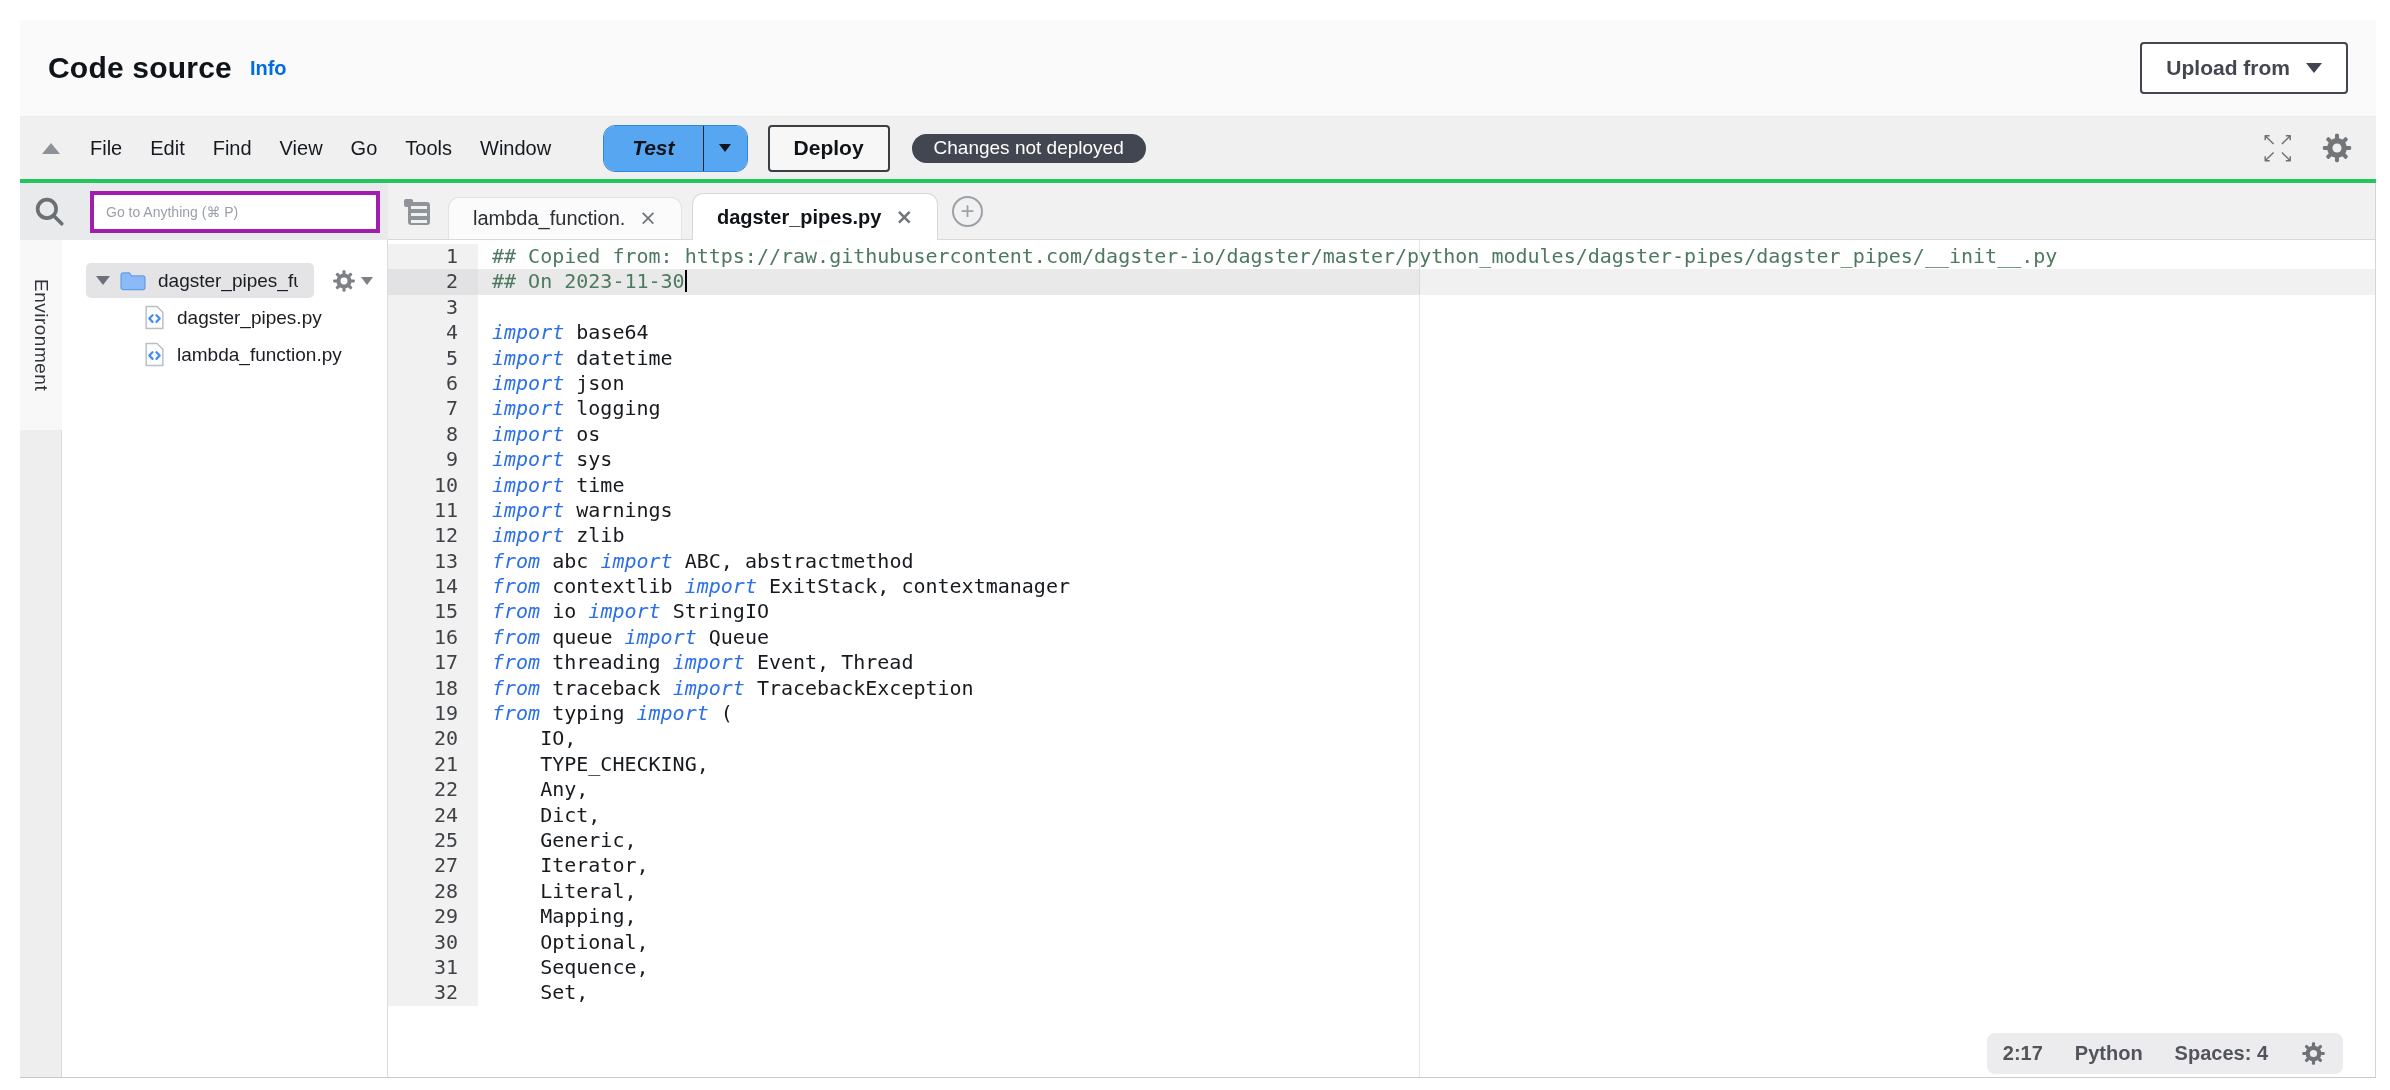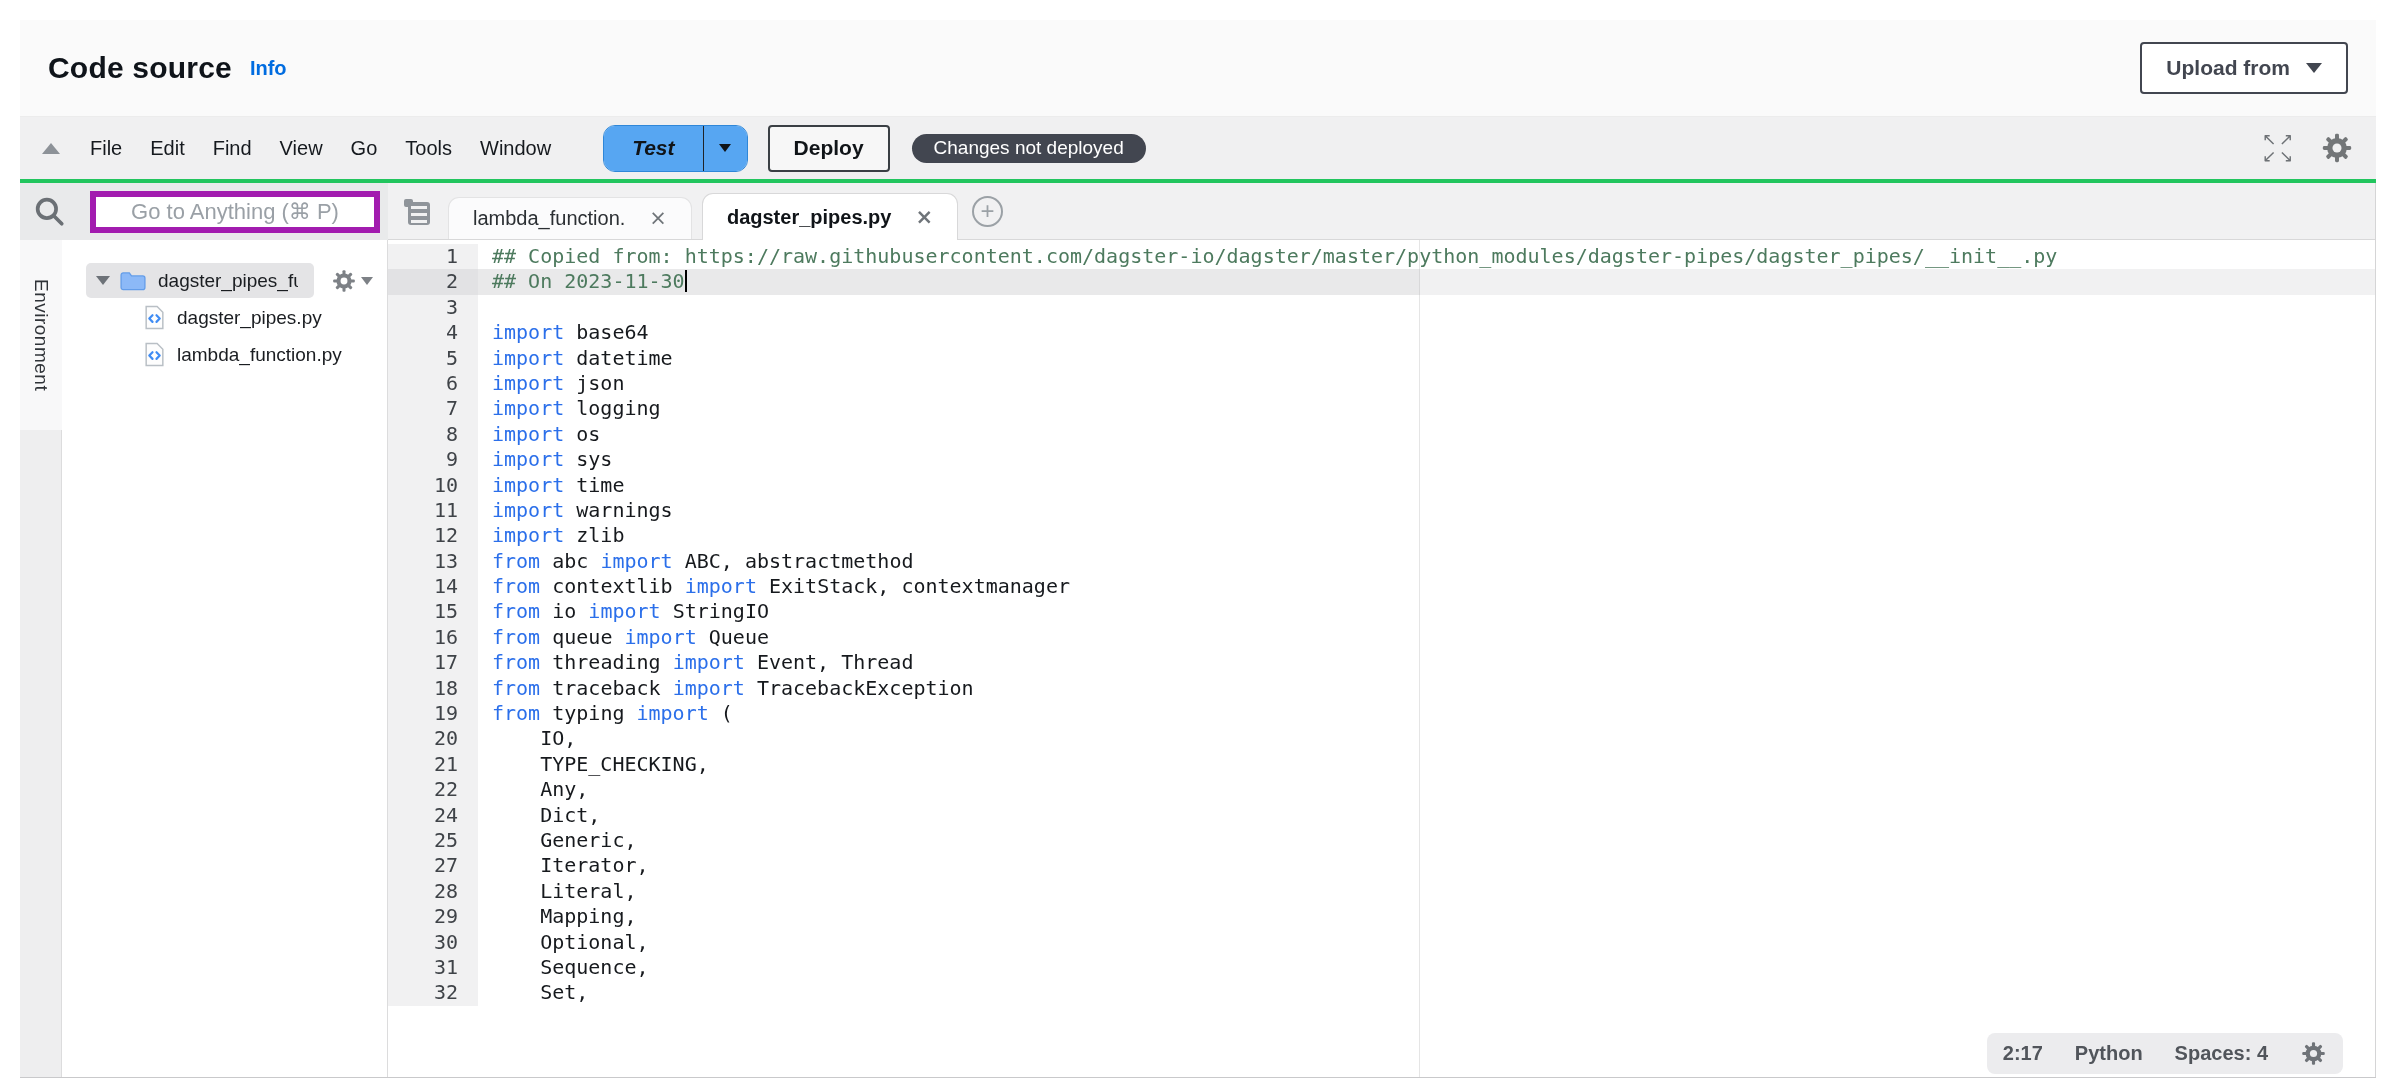--- a/index.html
+++ b/index.html
@@ -48,22 +48,22 @@
   .gear { cursor:pointer; }
 
   
   .workbench { position:absolute; left:0; top:163px; width:2356px; height:895px; border-bottom:1px solid #c9c9cb; }
 
   
   .search-row { position:absolute; left:0; top:0; width:368px; height:57px; background:#e9eaeb; }
   .search-icon { position:absolute; left:12px; top:11px; }
   .goto-input {
     position:absolute; left:70px; top:8px; width:290px; height:42px;
-    border:6px solid #a21caf; background:#fff; font-size:22px; padding:0 12px;
-    font-family:"Liberation Sans","DejaVu Sans",sans-serif; color:#333; outline:none;text-align:center;
+    border:4px solid #a21caf; background:#fff; font-size:14px; padding:0 12px;
+    font-family:"Liberation Sans","DejaVu Sans",sans-serif; color:#333; outline:none;
   }
   .goto-input::placeholder { color:#9aa0a6; }
   .dock-strip { position:absolute; left:0; top:57px; width:42px; bottom:0; background:#eeeeef; border-right:1px solid #dcdcdd; }
   .env-tab { position:absolute; left:0; top:0; width:42px; height:190px; background:#f8f8f9; display:flex; align-items:center; justify-content:center; cursor:pointer; }
   .env-label { writing-mode:vertical-rl; font-size:19px; color:#2f3338; letter-spacing:0.5px; }
   .tree { position:absolute; left:42px; top:57px; width:326px; bottom:0; background:#fff; border-right:1px solid #dcdcdd; padding-top:22px; }
   .tree-row { position:relative; height:37px; display:flex; align-items:center; font-size:19px; color:#1a1d21; cursor:pointer; }
   .folder-row .sel-bg { position:absolute; left:24px; top:1px; width:228px; height:35px; background:#e4e4e6; border-radius:5px; }
   .folder-row > * { position:relative; }
   .tree-caret { margin-left:34px; width:0; height:0; border-left:7px solid transparent; border-right:7px solid transparent; border-top:9px solid #6d7278; }
@@ -73,35 +73,35 @@
   .file-row .file-icon { margin-left:82px; }
   .file-row .file-label { margin-left:12px; }
 
   
   .editor { position:absolute; left:368px; top:0; right:0; bottom:0; border-right:1px solid #d5d5d6; }
   .tabbar { position:absolute; left:0; top:0; right:0; height:57px; background:#f1f1f2; border-bottom:1px solid #d8d8d9; display:flex; align-items:flex-end; padding-left:14px; }
   .tablist-icon { position:relative; width:26px; height:26px; margin:0 18px 14px 2px; cursor:pointer; }
   .tablist-icon .pg { position:absolute; right:0; top:3px; width:22px; height:23px; background:#8f949a; border-radius:3px; }
   .tablist-icon .pg i { display:block; height:3px; background:#f1f1f2; margin:4px 3px 0 3px; }
   .tablist-icon .nub { position:absolute; left:0; top:0; width:9px; height:8px; background:#8f949a; border-radius:2px; }
-  .tab { display:flex; align-items:center; gap:24px; padding:0 24px; font-size:20px; border-top-left-radius:11px; border-top-right-radius:11px; cursor:pointer; }
+  .tab { display:flex; align-items:center; gap:14px; padding:0 24px; font-size:20px; border-top-left-radius:11px; border-top-right-radius:11px; cursor:pointer; }
   .tab.inactive { background:#fbfbfc; border:1px solid #e3e3e4; border-bottom:none; height:42px; color:#2b2f33; margin-right:10px; }
   .tab.active { background:#ffffff; border:1px solid #d8d8d9; border-bottom:none; height:47px; font-weight:bold; color:#101418; margin-bottom:-1px; }
   .close-icon { color:#6f7479; font-size:21px; line-height:1; cursor:pointer; font-family:"DejaVu Sans",sans-serif; }
   .plus-btn { width:31px; height:31px; border:2px solid #9ba1a6; border-radius:50%; color:#9ba1a6; font-size:24px; line-height:26px; text-align:center; margin:0 0 12px 14px; cursor:pointer; }
 
   .codearea { position:absolute; left:0; top:57px; right:0; bottom:0; overflow:hidden; background:#fff; padding-top:4px; }
   .ruler { position:absolute; left:1031px; top:0; bottom:0; width:1px; background:rgba(0,0,0,0.10); z-index:4; pointer-events:none; }
   .crow { display:flex; height:25.4px; font-family:"DejaVu Sans Mono","Liberation Mono",monospace; font-size:20px; line-height:25.4px; white-space:pre; }
   .gut { width:90px; flex:0 0 90px; background:#f1f1f2; color:#3f4348; text-align:right; padding-right:20px; }
   .src { flex:1; padding-left:14px; color:#16191d; }
   .crow.active .gut { background:#e2e2e4; }
   .crow.active .src { background:linear-gradient(to right,#e9e9ea 0px,#e9e9ea 941px,#f1f1f2 941px); }
   .tok-c { color:var(--comment,#4d7a5e); }
-  .tok-k { color:var(--keyword,#2b6fea); }
+  .tok-k { color:var(--keyword,#2b6fea);font-style:italic; }
   .cursor { display:inline-block; width:2px; height:22px; background:#000; vertical-align:-4px; }
 
   .status-pill {
     position:absolute; right:32px; bottom:3px; height:41px; background:#ececee; border-radius:8px;
     display:flex; align-items:center; gap:32px; padding:0 16px; z-index:6;
     font-size:20px; font-weight:bold; color:#51555b;
   }
   .status-item { cursor:pointer; }
 </style>
 </head>

